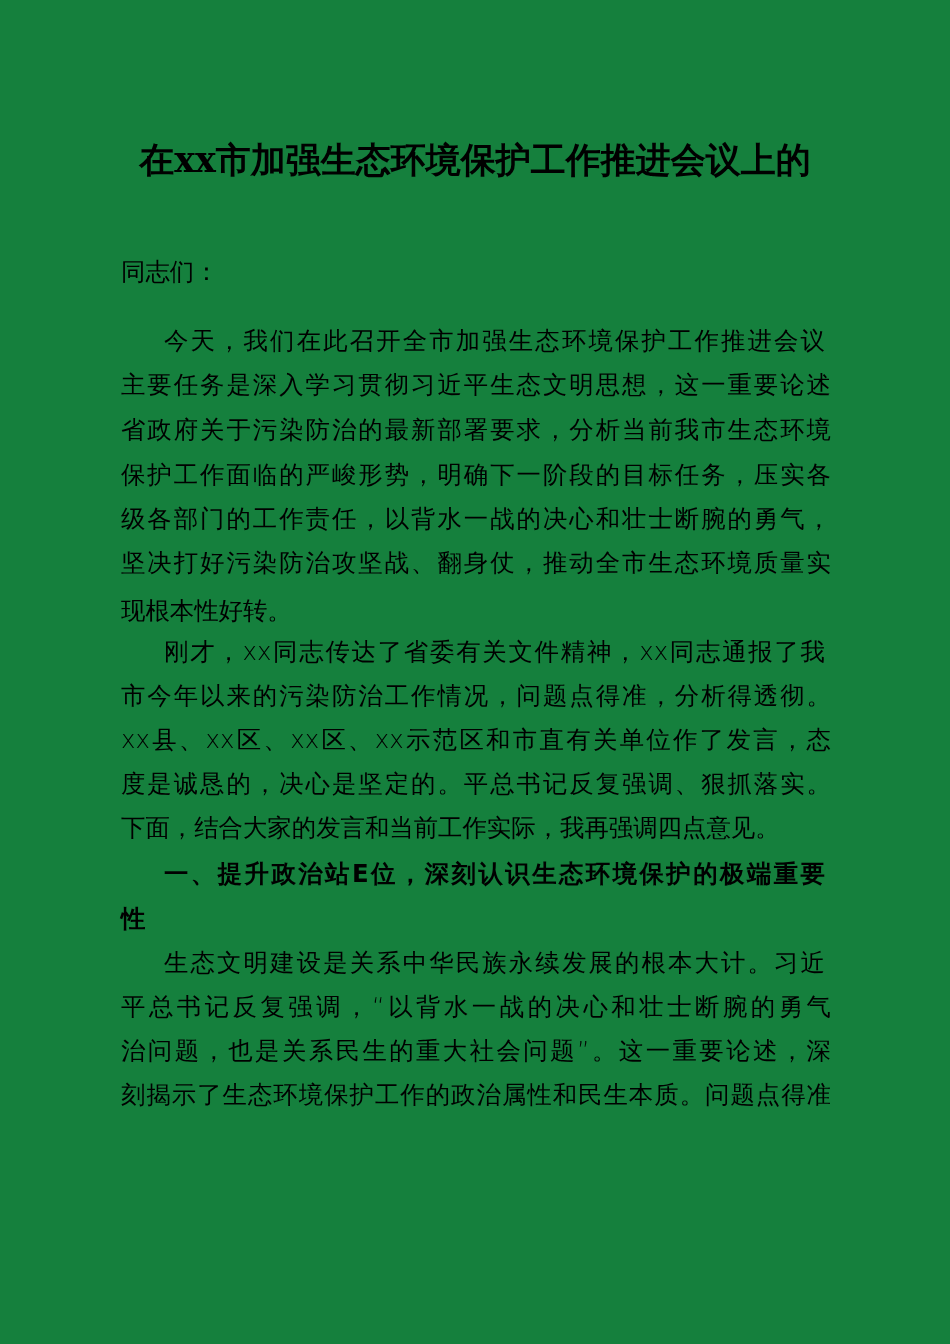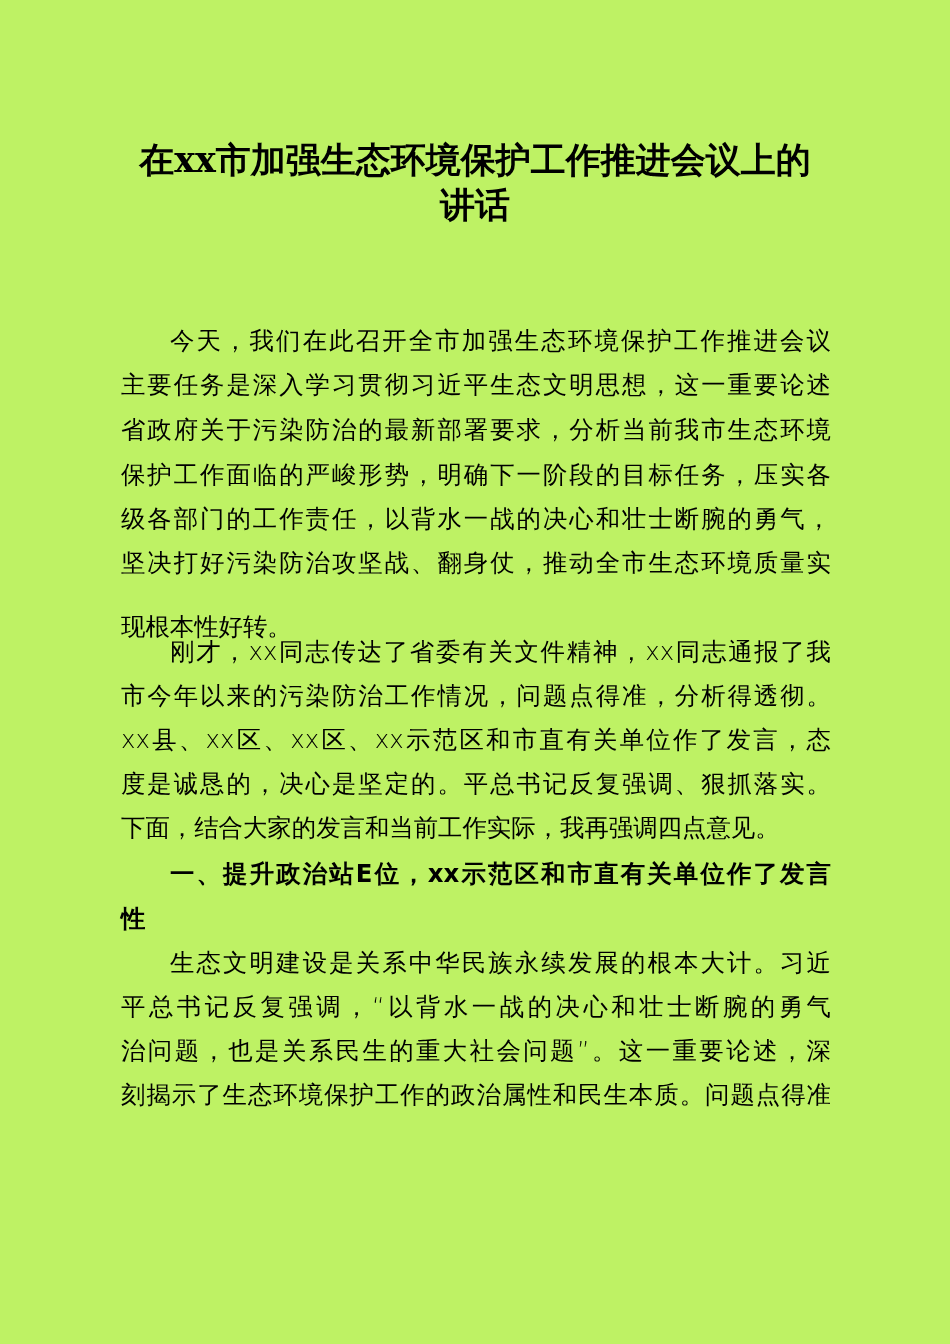--- a/index.html
+++ b/index.html
@@ -1,61 +1,61 @@
 <!DOCTYPE html>
 <html><head>
   <meta charset="utf-8">
   <style>
     html, body { margin: 0; padding: 0; background: #ffffff; }
     body { width: 950px; height: 1344px; position: relative; overflow: hidden; color: #000; }
-    .page { position: absolute; left: 0; top: 0; width: 950px; height: 1344px; background: #bef264; }
+    .page { position: absolute; left: 0; top: 0; width: 950px; height: 1344px; background: #15803d; }
     .title-line {
       position: absolute; left: 0; width: 950px; text-align: center;
       font-family: "DejaVu Serif", "Liberation Serif", serif;
       font-weight: bold; font-size: 35px; line-height: 44px; letter-spacing: 0px;
       white-space: nowrap;
     }
     .line {
       position: absolute; left: 121px; width: 710px;
       font-family: "DejaVu Sans", "Liberation Sans", sans-serif;
       font-size: 24.4px; line-height: 36px; white-space: nowrap;
       text-align: justify; text-align-last: justify; font-weight: 300;
     }
     .line.last { text-align-last: left; }
-    .line.indent { left: 170px; width: 661px; }
+    .line.indent { left: 164px; width: 661px; }
     .heading { font-weight: bold; }
   </style>
 </head>
 <body>
 
 <div class="page">
   <div class="title-line" style="top:138px">在xx市加强生态环境保护工作推进会议上的</div>
-  <div class="title-line" style="top:183px">讲话</div>
 
+  <div class="line last" style="top:254px">同志们：</div>
 
   <div>
     <div class="line indent" style="top:323px">今天，我们在此召开全市加强生态环境保护工作推进会议</div>
     <div class="line" style="top:367px">主要任务是深入学习贯彻习近平生态文明思想，这一重要论述</div>
     <div class="line" style="top:412px">省政府关于污染防治的最新部署要求，分析当前我市生态环境</div>
     <div class="line" style="top:457px">保护工作面临的严峻形势，明确下一阶段的目标任务，压实各</div>
     <div class="line" style="top:501px">级各部门的工作责任，以背水一战的决心和壮士断腕的勇气，</div>
     <div class="line" style="top:545px">坚决打好污染防治攻坚战、翻身仗，推动全市生态环境质量实</div>
-    <div class="line last" style="top:609px">现根本性好转。</div>
+    <div class="line last" style="top:593px">现根本性好转。</div>
   </div>
 
   <div>
     <div class="line indent" style="top:634px">刚才，xx同志传达了省委有关文件精神，xx同志通报了我</div>
     <div class="line" style="top:678px">市今年以来的污染防治工作情况，问题点得准，分析得透彻。</div>
     <div class="line" style="top:722px">xx县、xx区、xx区、xx示范区和市直有关单位作了发言，态</div>
     <div class="line" style="top:766px">度是诚恳的，决心是坚定的。平总书记反复强调、狠抓落实。</div>
     <div class="line last" style="top:810px">下面，结合大家的发言和当前工作实际，我再强调四点意见。</div>
   </div>
 
   <div>
-    <div class="line indent heading" style="top:856px">一、提升政治站E位，xx示范区和市直有关单位作了发言</div>
+    <div class="line indent heading" style="top:856px">一、提升政治站E位，深刻认识生态环境保护的极端重要</div>
     <div class="line last heading" style="top:901px">性</div>
   </div>
 
   <div>
     <div class="line indent" style="top:945px">生态文明建设是关系中华民族永续发展的根本大计。习近</div>
     <div class="line" style="top:989px">平总书记反复强调，“以背水一战的决心和壮士断腕的勇气</div>
     <div class="line" style="top:1033px">治问题，也是关系民生的重大社会问题”。这一重要论述，深</div>
     <div class="line" style="top:1077px">刻揭示了生态环境保护工作的政治属性和民生本质。问题点得准</div>
   </div>
 </div>

